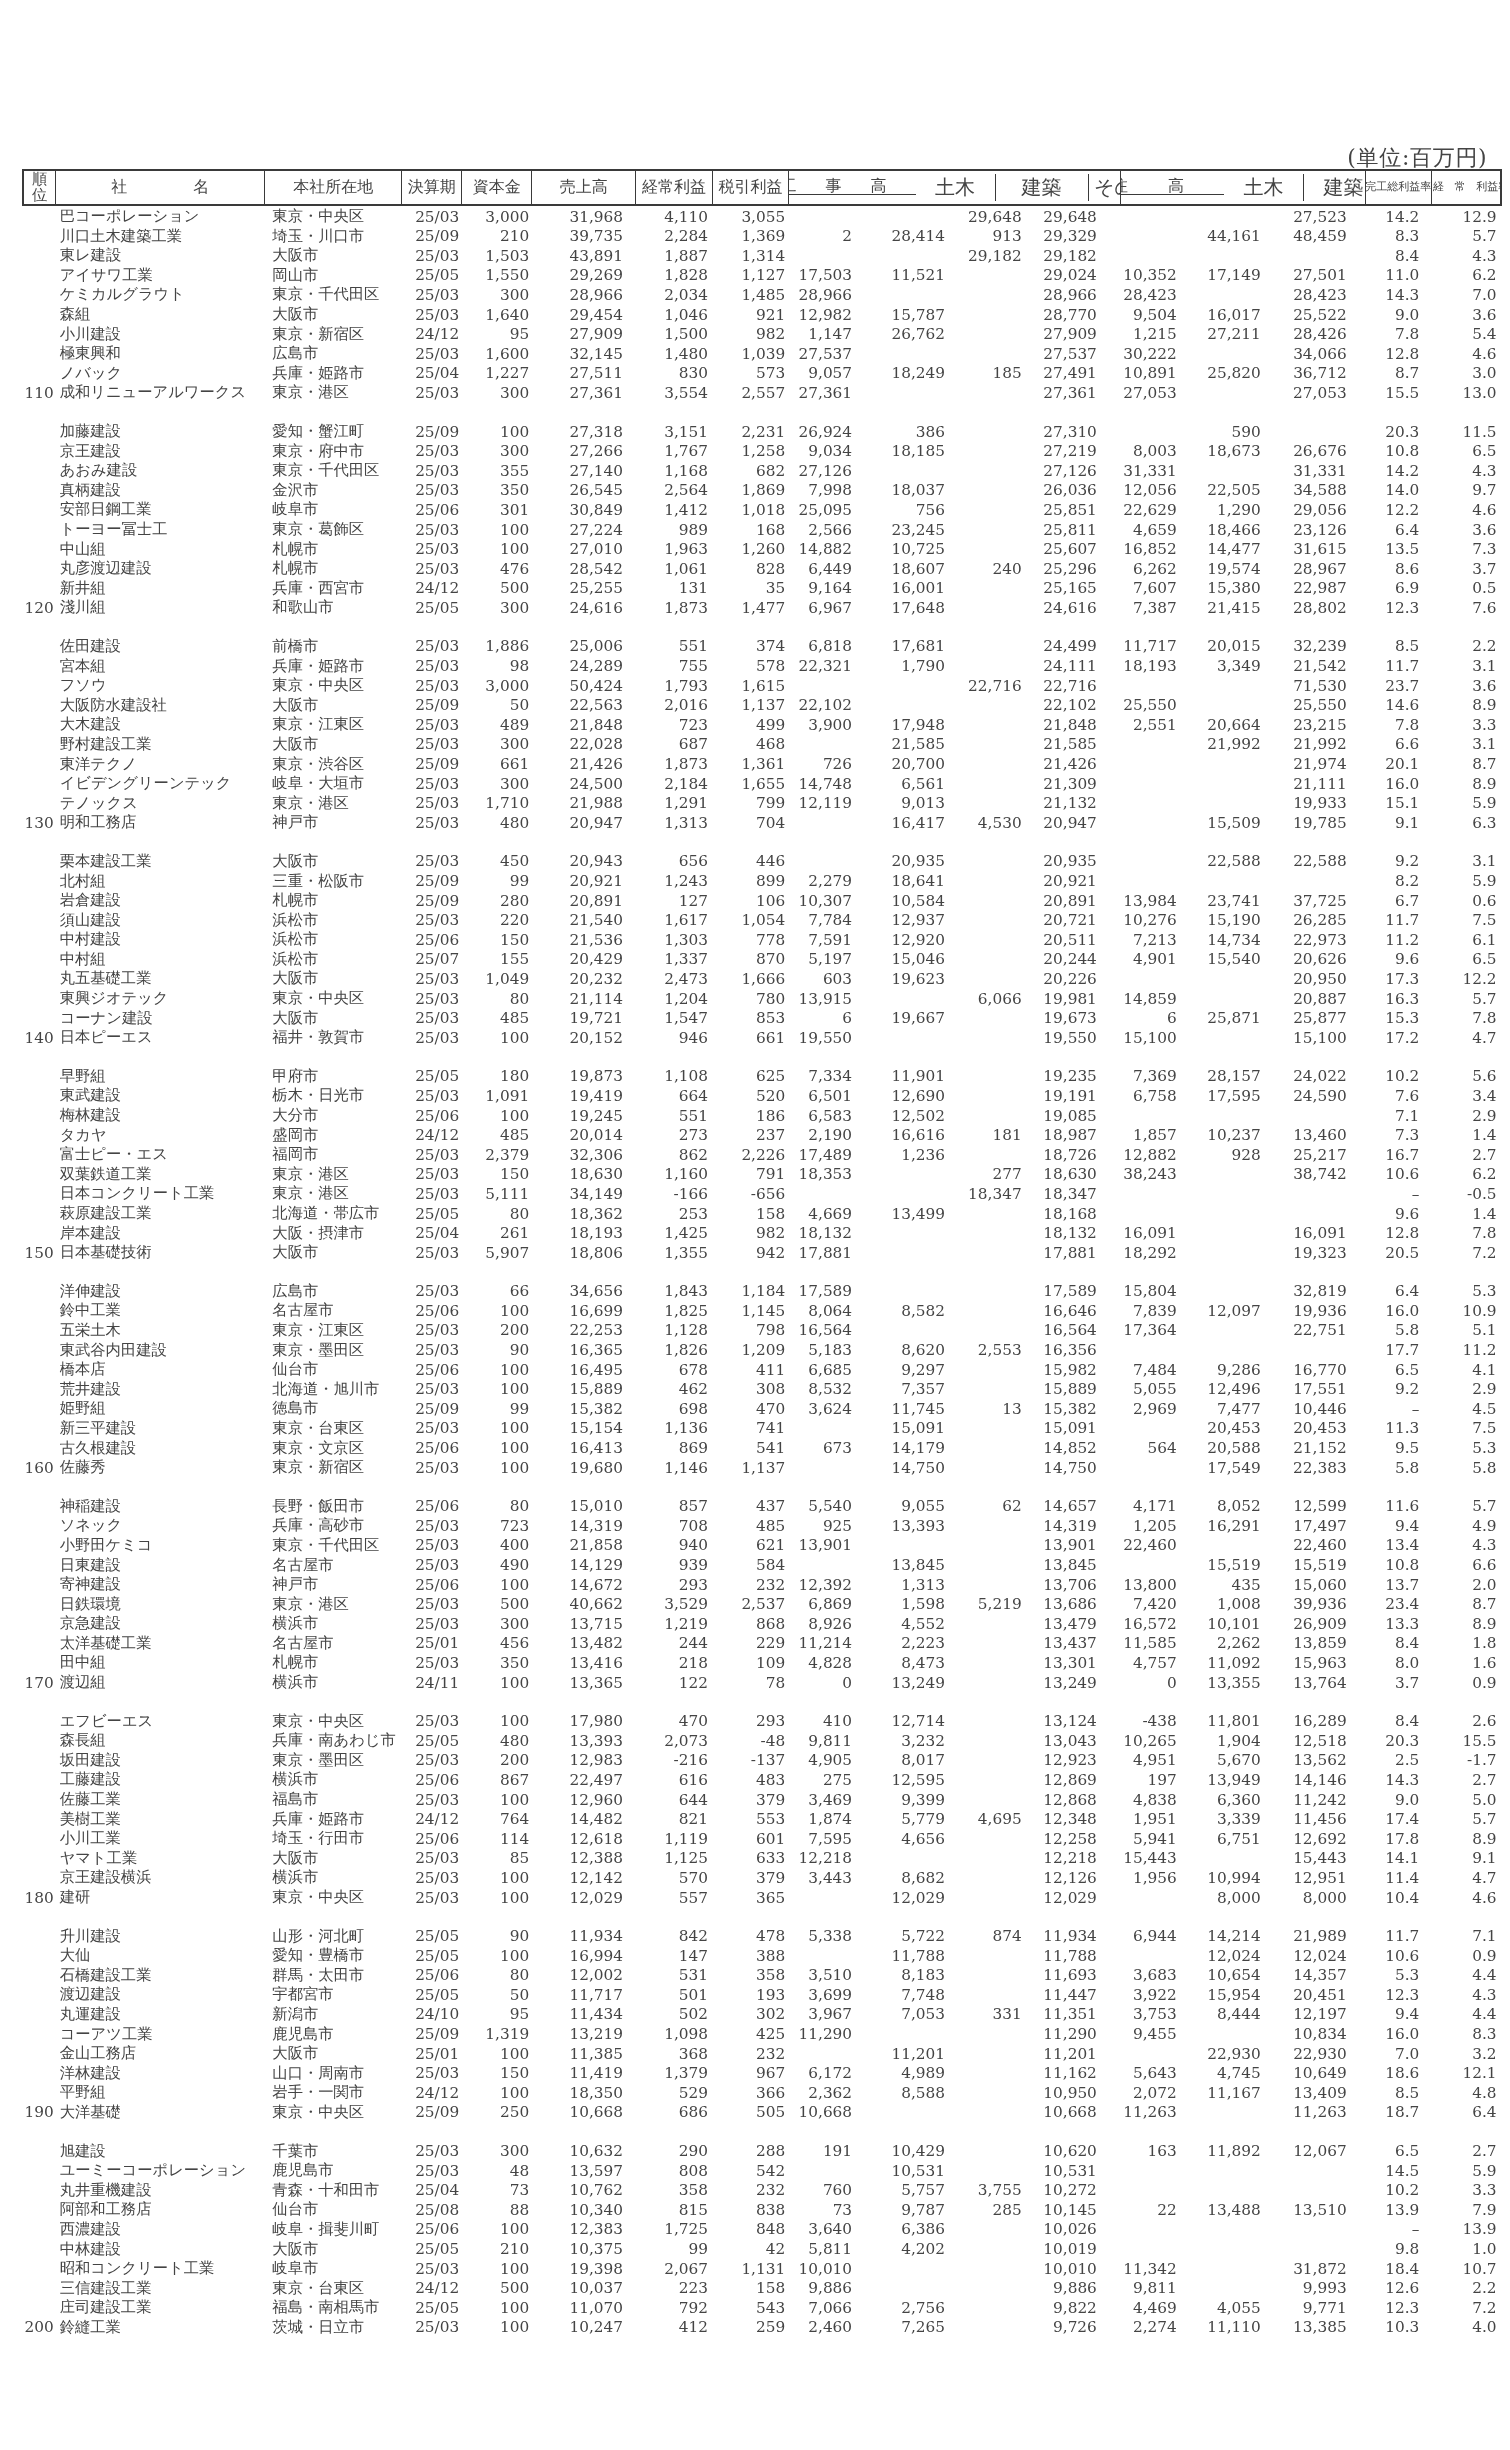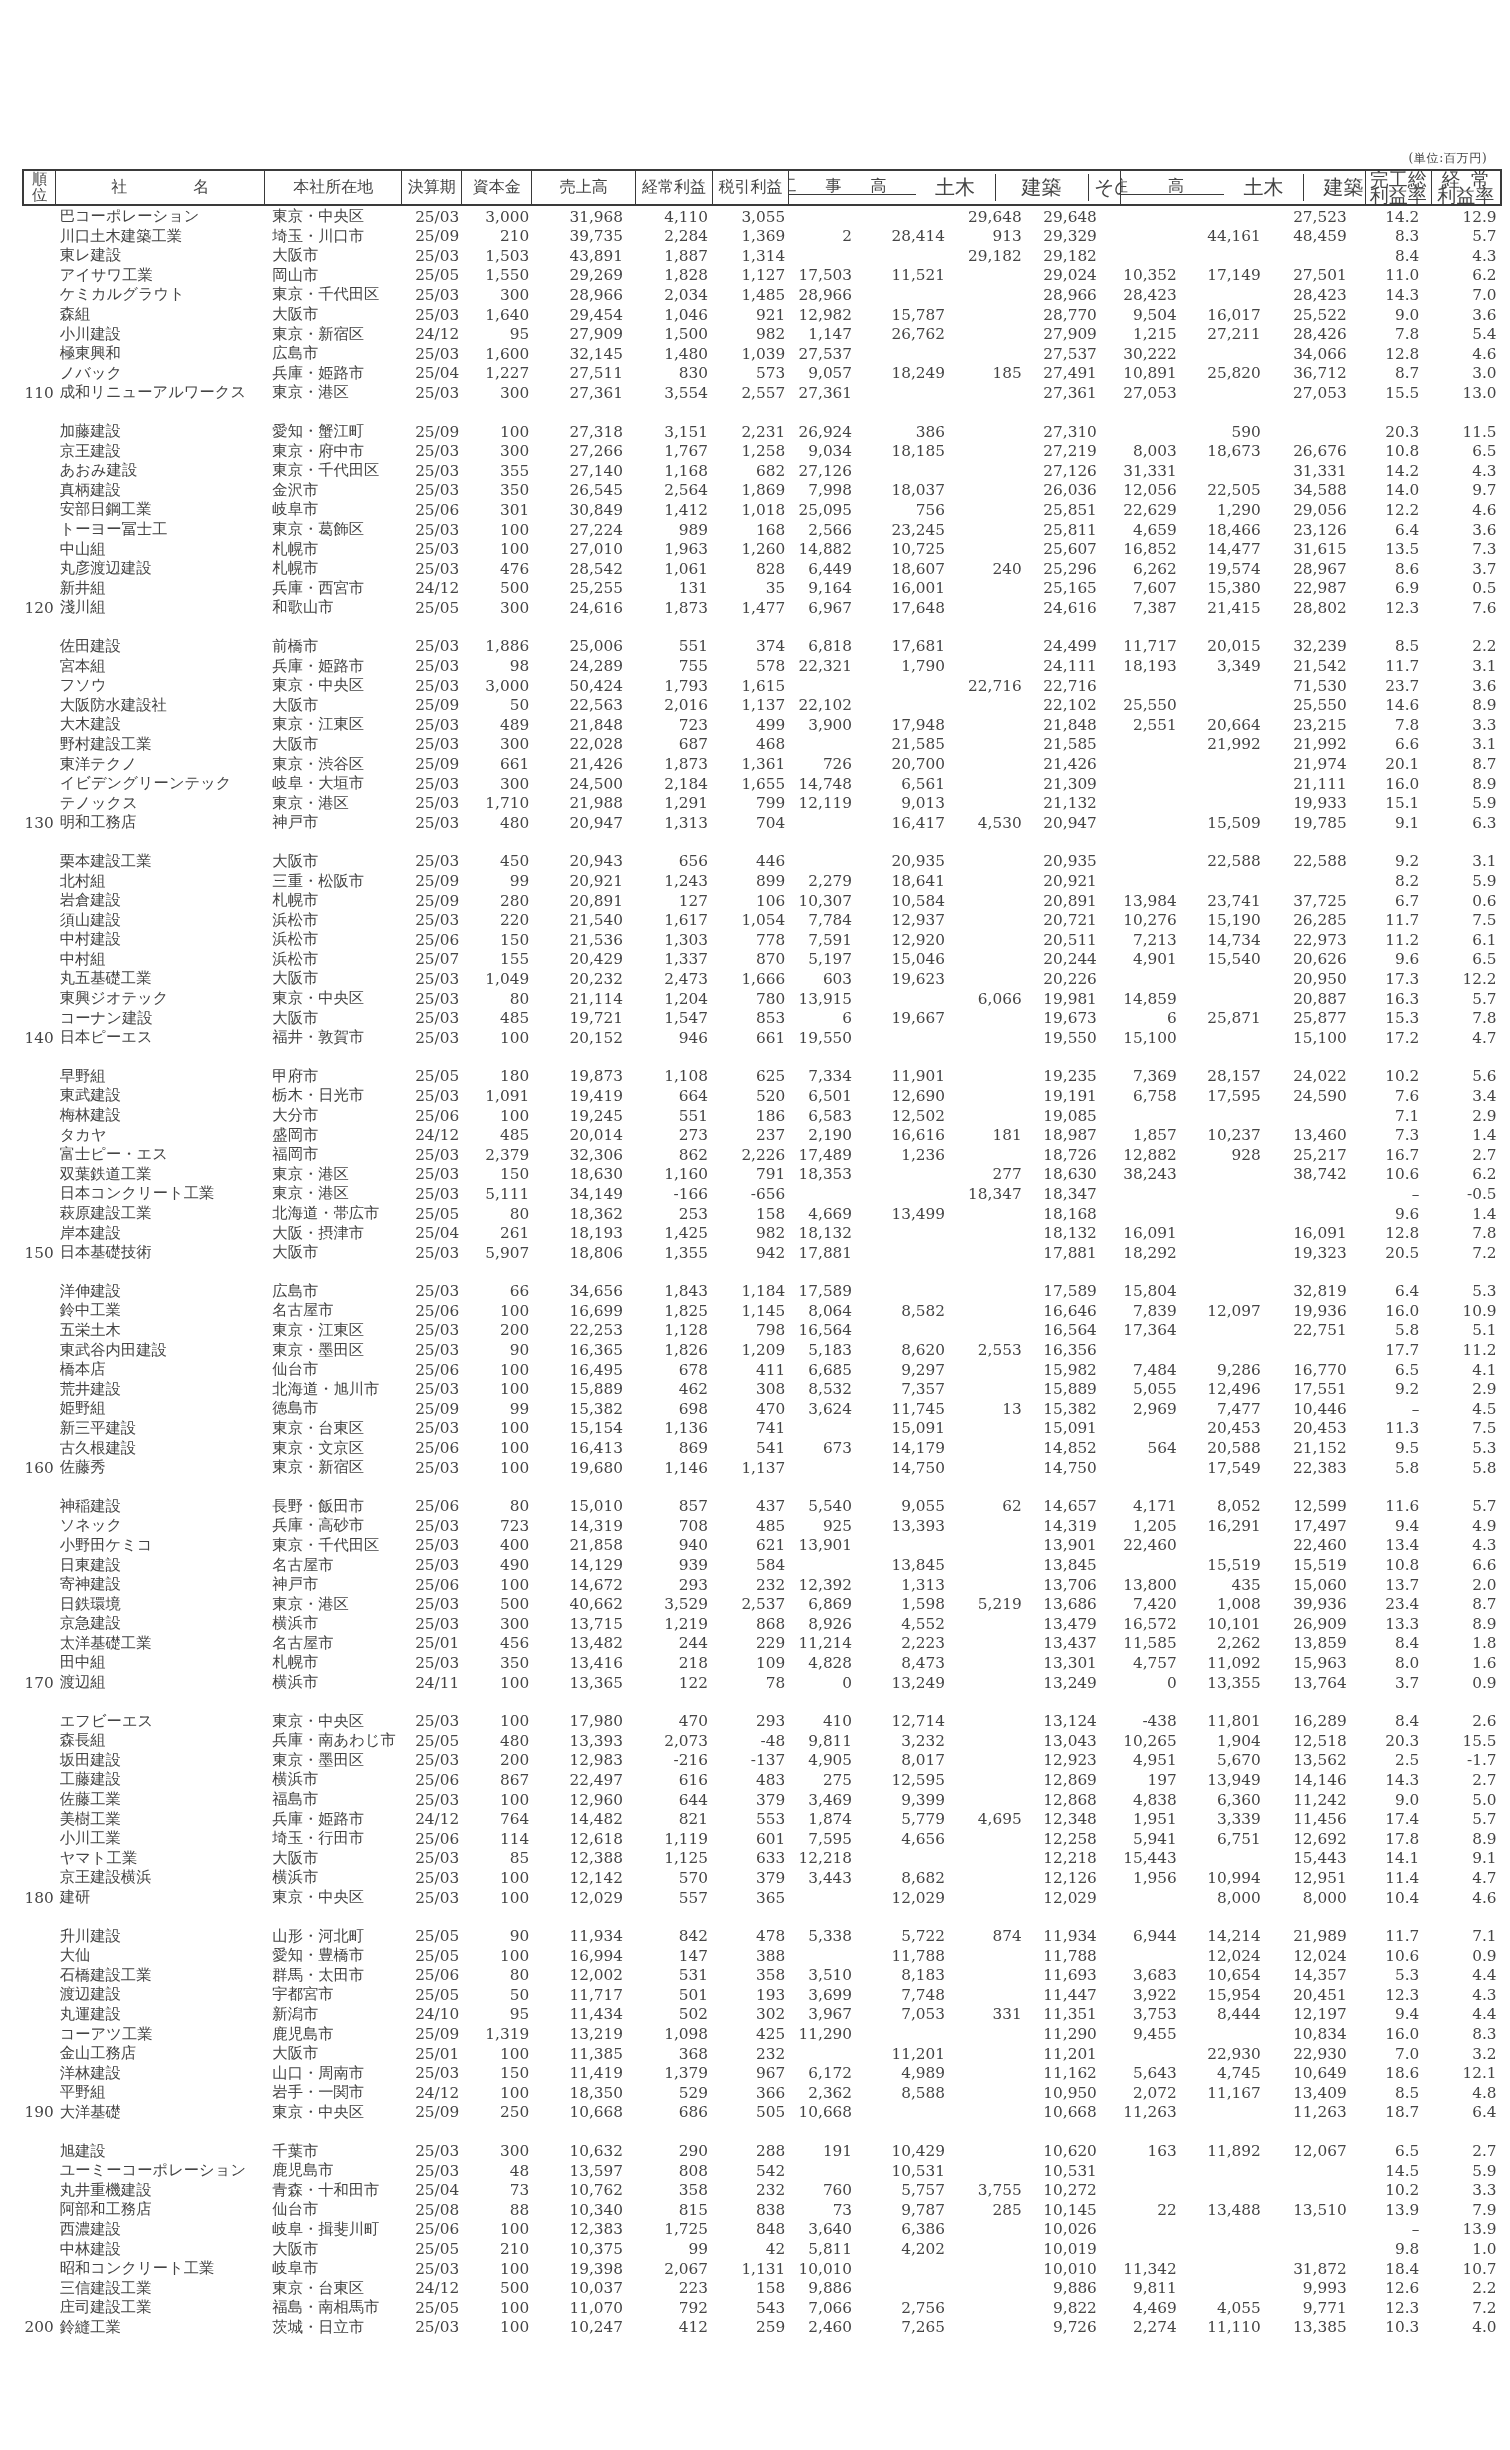--- a/index.html
+++ b/index.html
@@ -1,37 +1,37 @@
 <!DOCTYPE html>
 <html style="font-size:10.6px"><head>
 <meta charset="utf-8">
 <style>
   html,body{margin:0;padding:0;background:#e8e8e8;}
   .page{position:relative;width:1510px;height:2450px;background:#ffffff;overflow:hidden;
         font-family:"DejaVu Serif","Liberation Serif",serif;color:#444444;}
-  .unit-note{position:absolute;top:150px;right:22.6px;font-size:12px;letter-spacing:0.7px;}
+  .unit-note{position:absolute;top:143px;right:22.6px;font-size:22px;letter-spacing:0.7px;}
   .datatable{position:absolute;left:24.5px;top:169px;width:1476px;}
   
   .thead{width:1476px;border:2.7px solid #3a3a3a;box-sizing:content-box;margin-left:-2.7px;
          display:flex;height:32.5px;}
   .hcell{box-sizing:border-box;border-right:1.3px solid #3a3a3a;display:flex;align-items:center;
          justify-content:center;font-size:16px;white-space:nowrap;overflow:hidden;}
   .hcell:last-child{border-right:none;}
   .h-rank{flex-direction:column;line-height:16px;font-size:15.3px;}
   .h-name{letter-spacing:66px;padding-left:66px;}
   .hgroup{display:flex;padding:0;}
   .glabel{height:14.6px;border-bottom:1.3px solid #3a3a3a;display:flex;align-items:center;
           justify-content:center;font-size:16px;}
   .gc .glabel{letter-spacing:29px;padding-left:29px;}
   .go .glabel{letter-spacing:40px;padding-left:40px;}
   .gsub{flex:1;display:flex;}
   .scell{box-sizing:border-box;border-right:1.3px solid #3a3a3a;display:flex;align-items:center;
          justify-content:center;font-size:20px;}
   .scell:last-child{border-right:none;}
-  .twoline{flex-direction:column;line-height:16px;font-size:19px;}
+  .twoline{flex-direction:row;line-height:16px;font-size:11px;}
   .twoline .l1{letter-spacing:0;}
   .h-om .l1{letter-spacing:10.6px;padding-left:10.6px;}
   
   .tbody{padding-top:1.3px;}
   .trow{display:flex;height:19.6px;align-items:center;font-size:15.3px;}
   .group-gap{height:19px;}
   .cell{box-sizing:border-box;white-space:nowrap;}
   .c0{width:32.5px;text-align:right;padding-right:3.3px;}
   .c1{width:209px;padding-left:2.7px;}
   .c2{width:137px;padding-left:6.6px;}

